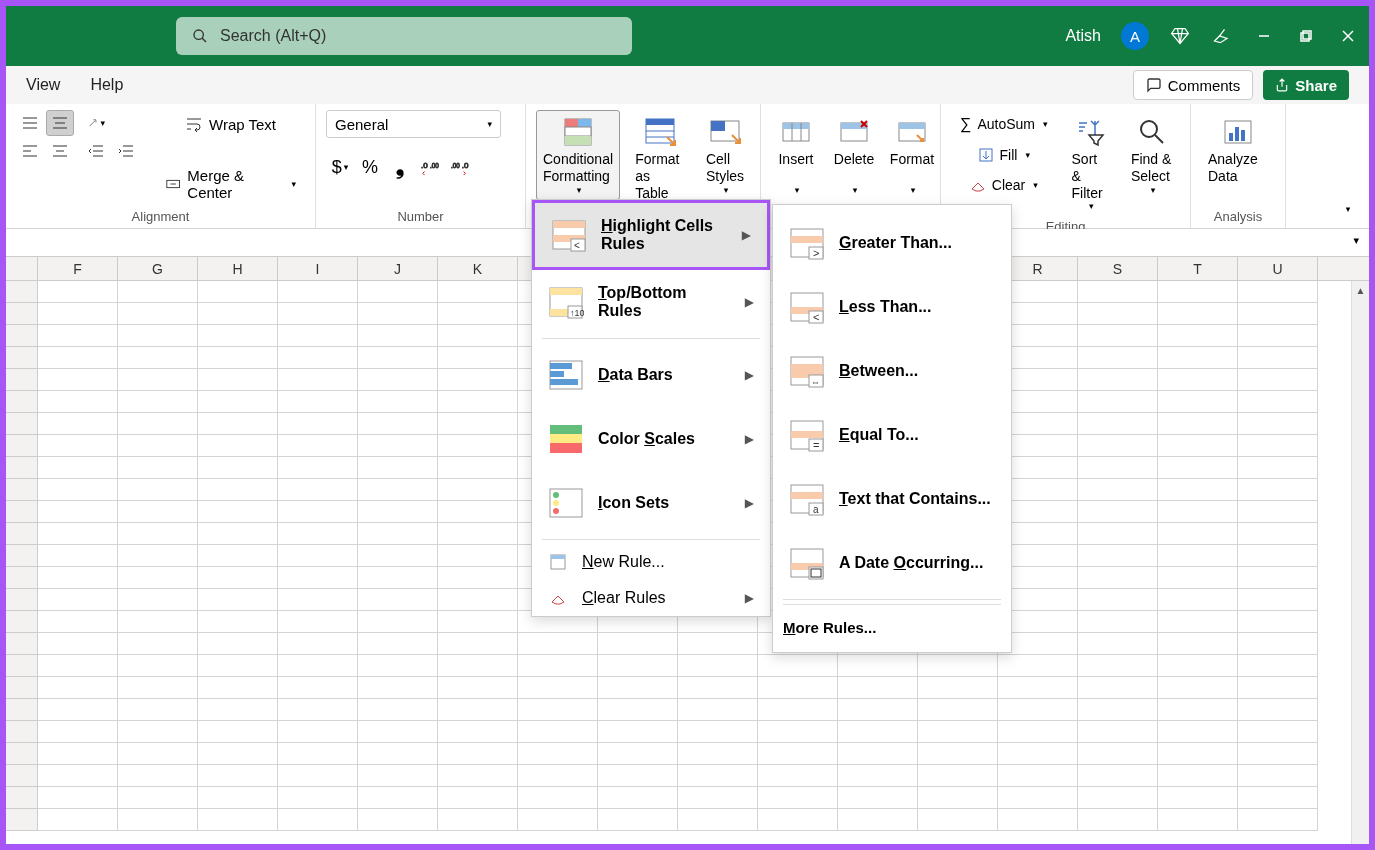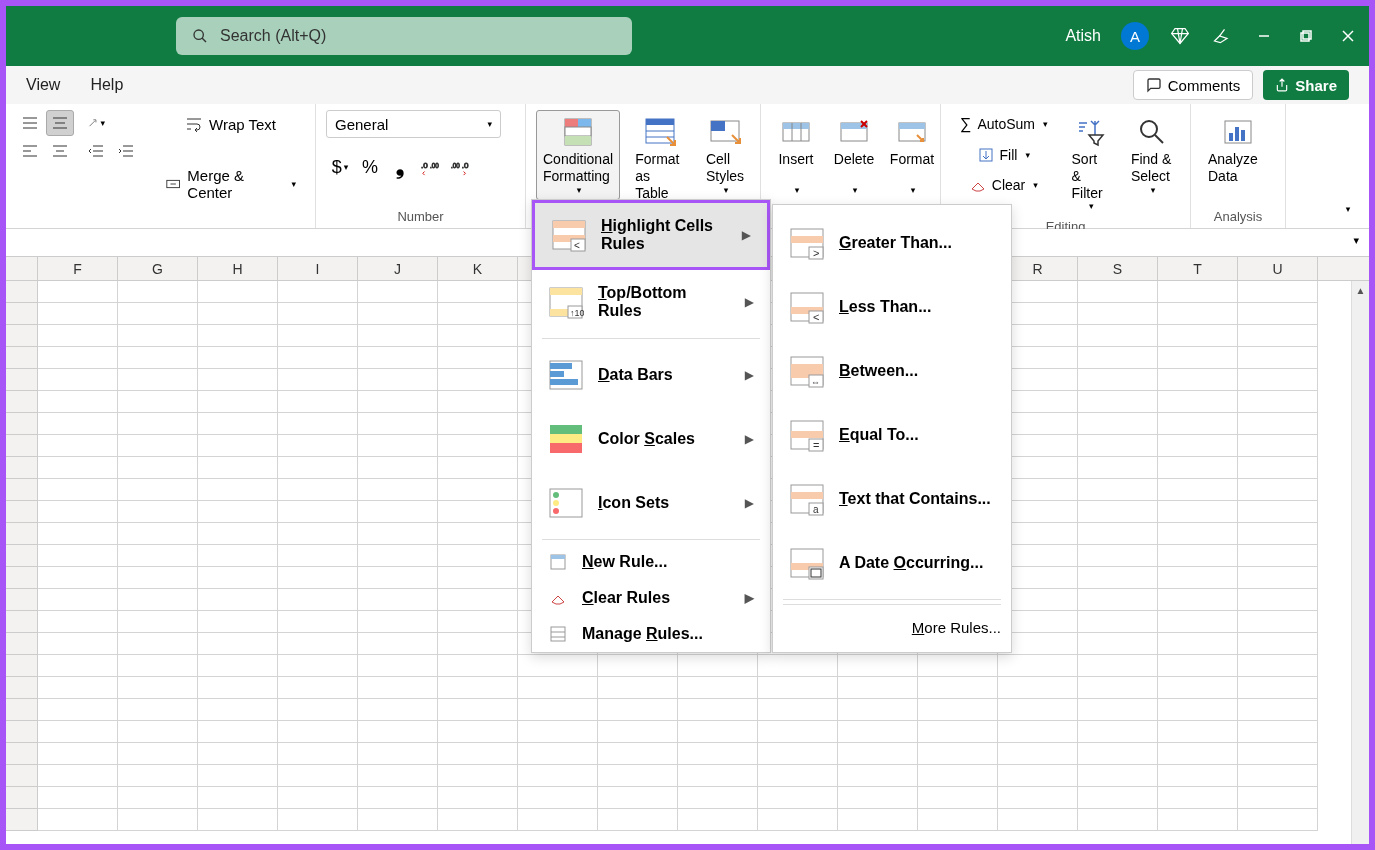--- a/index.html
+++ b/index.html
@@ -41,24 +41,24 @@
 .dropdown-menu { position: absolute; background: #fff; border: 1px solid #ccc; box-shadow: 0 4px 12px rgba(0,0,0,0.15); z-index: 100; }
 .menu1 { top: 193px; left: 525px; width: 240px; }
 .menu2 { top: 198px; left: 766px; width: 240px; padding: 6px 0; }
 .menu-item { display: flex; align-items: center; padding: 14px 16px; gap: 14px; font-size: 16px; cursor: pointer; position: relative; }
 .menu-item.highlighted { background: #e5e5e5; border: 3px solid #a855f7; }
 .menu-item .mi-icon { width: 36px; height: 36px; display: flex; align-items: center; justify-content: center; flex-shrink: 0; }
 .menu-item .mi-label { font-weight: 600; }
 .menu-item .mi-label span { text-decoration: underline; }
 .menu-item .mi-arrow { margin-left: auto; font-size: 12px; color: #555; }
 .menu-sep { height: 1px; background: #ddd; margin: 4px 10px; }
-.menu-item.simple { padding: 8px 16px; font-weight: bold; }
+.menu-item.simple { padding: 8px 16px; font-weight: normal; }
 .menu-item.simple .mi-icon { width: 20px; height: 20px; }
 .menu2 .menu-item.boxed { border: 5px solid #a855f7; background: #fff; }
-.menu2 .more-rules { justify-content: flex-end; padding: 10px; font-size: 15px; }
+.menu2 .more-rules { justify-content: flex-start; padding: 10px; font-size: 15px; font-weight: bold; }
 
 .formula-bar-collapse { position: absolute; right: 10px; top: 5px; font-size: 11px; cursor: pointer; }
 .sheet-hdr-row { height: 24px; background: #f3f2f1; border-bottom: 1px solid #ccc; display: flex; position: relative; }
 .corner { width: 32px; border-right: 1px solid #ccc; }
 .col-hdr { width: 80px; border-right: 1px solid #ccc; text-align: center; font-size: 14px; color: #333; line-height: 24px; }
 
 .grid-area { position: relative; height: 550px; }
 .grid-row { display: flex; height: 22px; }
 .row-hdr { width: 32px; background: #f3f2f1; border-right: 1px solid #ccc; border-bottom: 1px solid #ccc; }
 .cell { width: 80px; border-right: 1px solid #d4d4d4; border-bottom: 1px solid #d4d4d4; }
@@ -208,20 +208,21 @@
         <div class="ribbon-btn btn-text">
           <svg width="18" height="18" viewBox="0 0 18 18" fill="none" stroke="#333">
               <rect x="2" y="5" width="14" height="8"></rect>
               <line x1="6" y1="9" x2="12" y2="9"></line>
             </svg>
           <span>Merge &amp; Center</span>
           <span class="dropdown-arrow">▾</span>
         </div>
       </div>
     </div>
+    <div class="group-label">Alignment</div>
   </div>
 
   <div class="ribbon-group" style="width:210px;">
     <div class="group-content col-stack" style="width:100%;gap:10px;">
       <div class="number-select">
         <span>General</span>
         <span class="dropdown-arrow">▾</span>
       </div>
       <div class="row-stack" style="margin-top:6px;">
         <div class="ribbon-btn btn-small" style="font-size:18px;">$<span class="dropdown-arrow">▾</span></div>
@@ -983,30 +984,20 @@
   </div>
   <div class="menu-item simple">
     <div class="mi-icon">
         <svg width="18" height="18" viewBox="0 0 18 18" fill="none" stroke="#c44">
           <path d="M3 13l6-6 6 6-4 2H7z"></path>
         </svg>
       </div>
     <span><span style="text-decoration:underline;">C</span>lear Rules</span>
     <span class="mi-arrow">▶</span>
   </div>
-  <div class="menu-item simple">
-    <div class="mi-icon">
-        <svg width="18" height="18" viewBox="0 0 18 18">
-          <rect x="2" y="2" width="14" height="14" fill="#fff" stroke="#999"></rect>
-          <line x1="2" y1="7" x2="16" y2="7" stroke="#999"></line>
-          <line x1="2" y1="12" x2="16" y2="12" stroke="#999"></line>
-        </svg>
-      </div>
-    <span>Manage <span style="text-decoration:underline;">R</span>ules...</span>
-  </div>
 </div>
 
 <div class="dropdown-menu menu2">
   <div class="menu-item">
     <div class="mi-icon">
         <svg width="36" height="36" viewBox="0 0 36 36">
           <rect x="2" y="4" width="32" height="28" fill="#fff" stroke="#999"></rect>
           <rect x="2" y="11" width="32" height="7" fill="#f8cbad"></rect>
           <rect x="20" y="22" width="14" height="12" fill="#fff" stroke="#999"></rect>
           <text x="24" y="32" font-size="11" fill="#333">&gt;</text>

